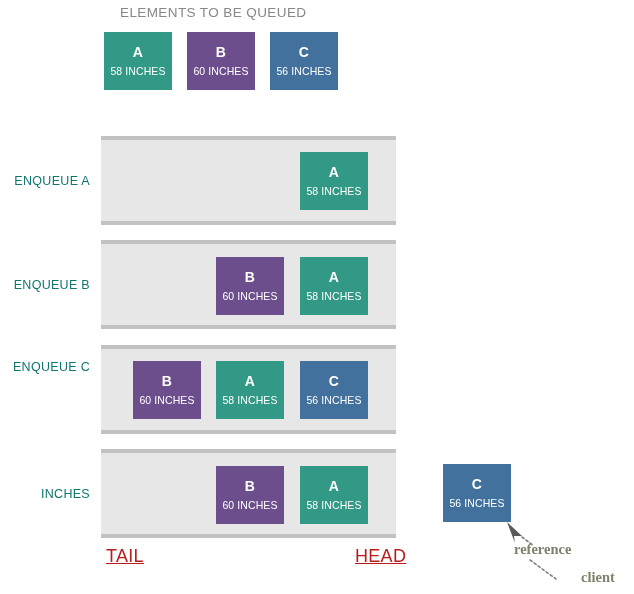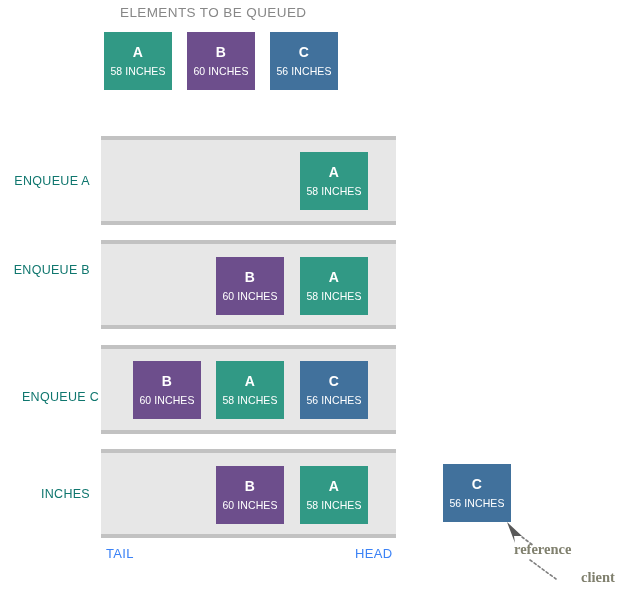--- a/index.html
+++ b/index.html
@@ -75,24 +75,25 @@
     text-align: right;
     font-size: 12.5px;
     letter-spacing: 0.3px;
     color: #0f766e;
     white-space: nowrap;
   }
 
   
   .endpoint-label {
     position: absolute;
-    font-size: 13px;
+    font-size: 18px;
     letter-spacing: 0.3px;
-    color: #3b82f6;
+    color: #b91c1c;
     white-space: nowrap;
+    text-decoration: underline;
   }
 
   
   .annot {
     position: absolute;
     font-family: "Liberation Serif", serif;
     font-size: 14.5px;
     color: #80806e;
     white-space: nowrap;
     font-weight: bold;
@@ -125,32 +126,32 @@
   <span class="b-sub">56 INCHES</span>
 </div>
 
 <div class="row-label" style="top:174px;">ENQUEUE A</div>
 <div class="queue-bar" style="top:136px;"></div>
 <div class="block" style="left:300px; top:152px; background:#319985;">
   <span class="b-letter">A</span>
   <span class="b-sub">58 INCHES</span>
 </div>
 
-<div class="row-label" style="top:263px;">ENQUEUE B</div>
+<div class="row-label" style="top:278px;">ENQUEUE B</div>
 <div class="queue-bar" style="top:240px;"></div>
 <div class="block" style="left:216px; top:257px; background:#6d4e8c;">
   <span class="b-letter">B</span>
   <span class="b-sub">60 INCHES</span>
 </div>
 <div class="block" style="left:300px; top:257px; background:#319985;">
   <span class="b-letter">A</span>
   <span class="b-sub">58 INCHES</span>
 </div>
 
-<div class="row-label" style="top:390px;margin-left:9px;">ENQUEUE C</div>
+<div class="row-label" style="top:360px;">ENQUEUE C</div>
 <div class="queue-bar" style="top:345px;"></div>
 <div class="block" style="left:133px; top:361px; background:#6d4e8c;">
   <span class="b-letter">B</span>
   <span class="b-sub">60 INCHES</span>
 </div>
 <div class="block" style="left:216px; top:361px; background:#319985;">
   <span class="b-letter">A</span>
   <span class="b-sub">58 INCHES</span>
 </div>
 <div class="block" style="left:300px; top:361px; background:#41719c;">

